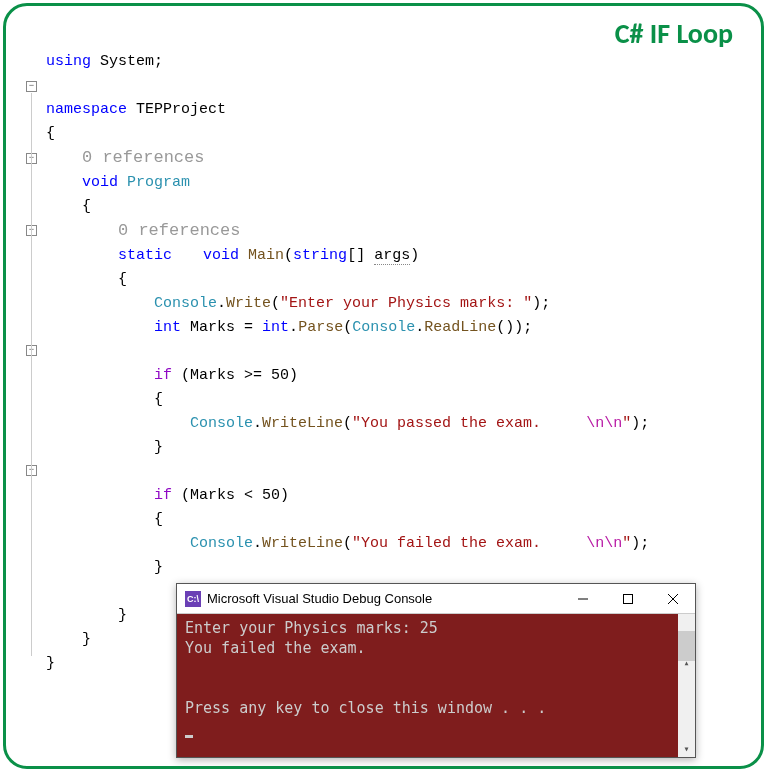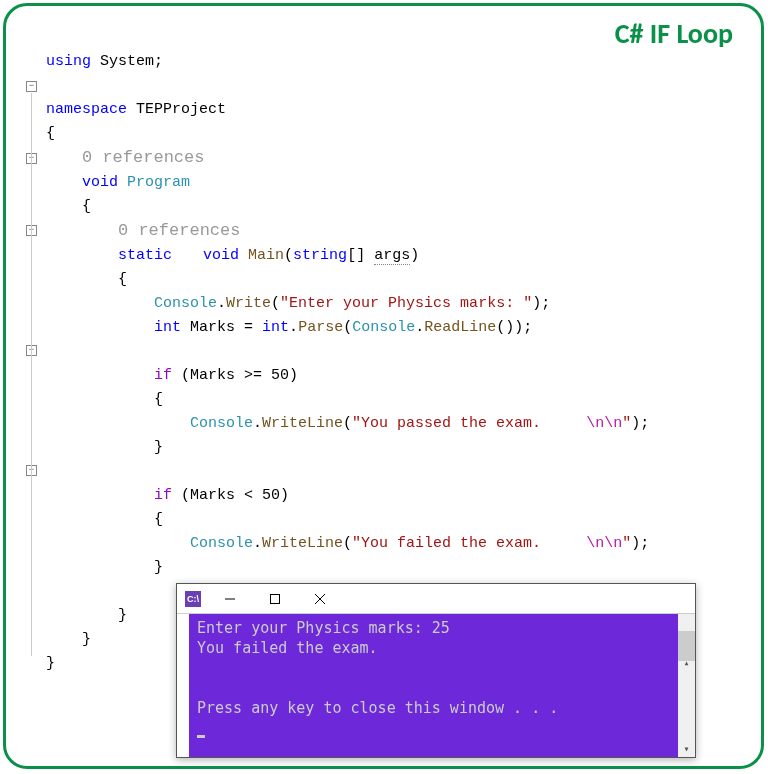--- a/index.html
+++ b/index.html
@@ -119,30 +119,29 @@
       width: 45px;
       height: 30px;
       display: flex;
       align-items: center;
       justify-content: center;
       font-family: 'Segoe UI Symbol', Arial, sans-serif;
       cursor: pointer;
     }
     .win-btn svg { stroke: #000; fill: none; }
     .console-body {
-      background: #6d28d9;
+      background: #7f1d1d;
       color: #ccc;
       height: calc(100% - 30px);
       padding: 4px 8px;
       font-family: Consolas, monospace;
       font-size: 15px;
       line-height: 20px;
       white-space: pre;
       position: relative;
-      margin-left: 12px;
     }
     .scrollbar {
       position: absolute;
       right: 0;
       top: 0;
       width: 17px;
       height: 100%;
       background: #f0f0f0;
     }
     .scroll-arrow {
@@ -210,20 +209,21 @@
             <span class="plain">}</span>
 
         <span class="plain">}</span>
     <span class="plain">}</span>
 <span class="plain">}</span></div>
   </div>
 
   <div class="console-window">
     <div class="console-titlebar">
       <div class="console-icon">C:\</div>
+      <div class="console-title">Microsoft Visual Studio Debug Console</div>
       <div class="win-btn">
         <svg width="10" height="10">
             <line x1="0" y1="5" x2="10" y2="5" stroke-width="1"></line>
           </svg>
       </div>
       <div class="win-btn">
         <svg width="10" height="10">
             <rect x="0.5" y="0.5" width="9" height="9" stroke-width="1"></rect>
           </svg>
       </div>

